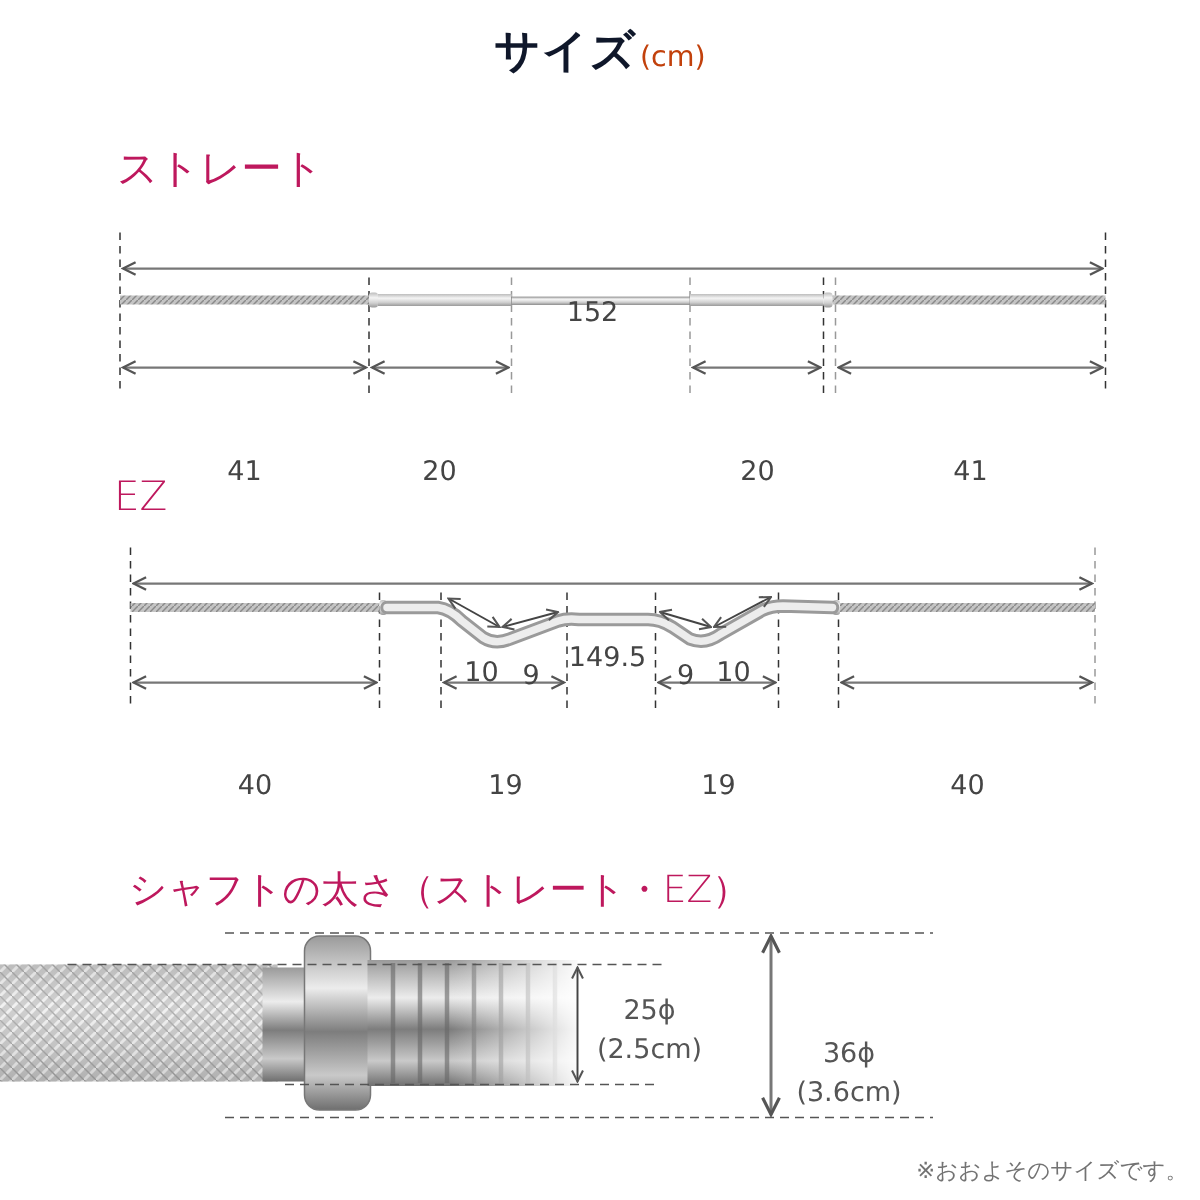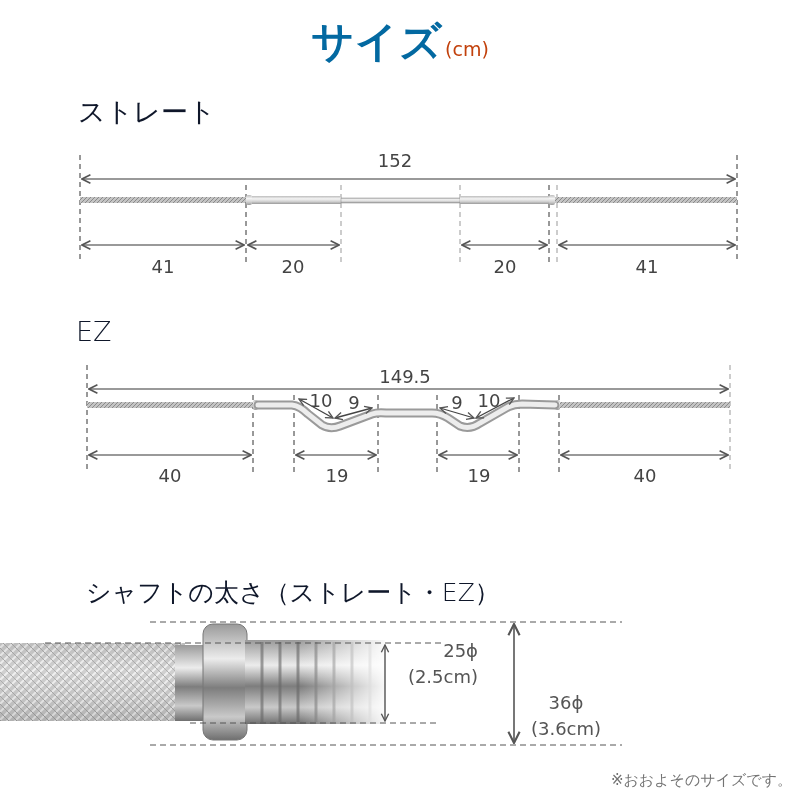--- a/index.html
+++ b/index.html
@@ -1,22 +1,22 @@
 <!DOCTYPE html>
 <html><head>
 <meta charset="utf-8">
 <style>
   html, body { margin: 0; padding: 0; background: #ffffff; }
   body { width: 800px; height: 800px; position: relative; overflow: hidden; font-family: "DejaVu Sans", sans-serif; color: #444; }
   .abs { position: absolute; }
   .title { left: 0; width: 800px; top: 14px; text-align: center; }
-  .title .main { font-size: 42px; font-weight: bold; color: #0369a1; letter-spacing: 1px; }
+  .title .main { font-size: 30px; font-weight: bold; color: #0f172a; letter-spacing: 1px; }
   .title .unit { font-size: 19px; color: #c2410c; margin-left: 2px; }
-  .section-label { font-size: 27px; color: #0f172a; font-weight: 300; }
-  .dim { font-size: 18px; color: #444; text-align: center; }
+  .section-label { font-size: 27px; color: #be185d; font-weight: 300; }
+  .dim { font-size: 18px; color: #444; text-align: center; margin-top: 48px; }
   .note { font-size: 15px; color: #737373; }
   .thick-label { font-size: 18px; color: #555; text-align: center; line-height: 26px; }
   svg { position: absolute; left: 0; top: 0; }
 </style>
 </head>
 <body>
 
 <div class="abs title">
   <span class="main">サイズ</span><span class="unit">(cm)</span>
 </div>
@@ -156,31 +156,31 @@
     <line x1="514" y1="624" x2="514" y2="743" stroke="#777" stroke-width="2" marker-start="url(#arr)" marker-end="url(#arr)"></line>
   </g>
 </svg>
 
 <div class="abs dim" style="left:370px; top:150px; width:50px;">152</div>
 <div class="abs dim" style="left:138px; top:256px; width:50px;">41</div>
 <div class="abs dim" style="left:268px; top:256px; width:50px;">20</div>
 <div class="abs dim" style="left:480px; top:256px; width:50px;">20</div>
 <div class="abs dim" style="left:622px; top:256px; width:50px;">41</div>
 
-<div class="abs dim" style="left:370px; top:366px; width:70px;">149.5</div>
+<div class="abs dim" style="left:370px; top:380px; width:70px;">149.5</div>
 <div class="abs dim" style="left:306px; top:390px; width:30px;">10</div>
 <div class="abs dim" style="left:342px; top:392px; width:24px;">9</div>
 <div class="abs dim" style="left:445px; top:392px; width:24px;">9</div>
 <div class="abs dim" style="left:474px; top:390px; width:30px;">10</div>
 <div class="abs dim" style="left:145px; top:465px; width:50px;">40</div>
 <div class="abs dim" style="left:312px; top:465px; width:50px;">19</div>
 <div class="abs dim" style="left:454px; top:465px; width:50px;">19</div>
 <div class="abs dim" style="left:620px; top:465px; width:50px;">40</div>
 
-<div class="abs thick-label" style="left:388px; top:638px; width:90px;text-align:right;">
+<div class="abs thick-label" style="left:388px; top:661px; width:90px;">
   <div>25ϕ</div>
   <div>(2.5cm)</div>
 </div>
 <div class="abs thick-label" style="left:518px; top:690px; width:96px;">
   <div>36ϕ</div>
   <div>(3.6cm)</div>
 </div>
 
 <div class="abs note" style="right:8px; top:771px;">※おおよそのサイズです。</div>
 

